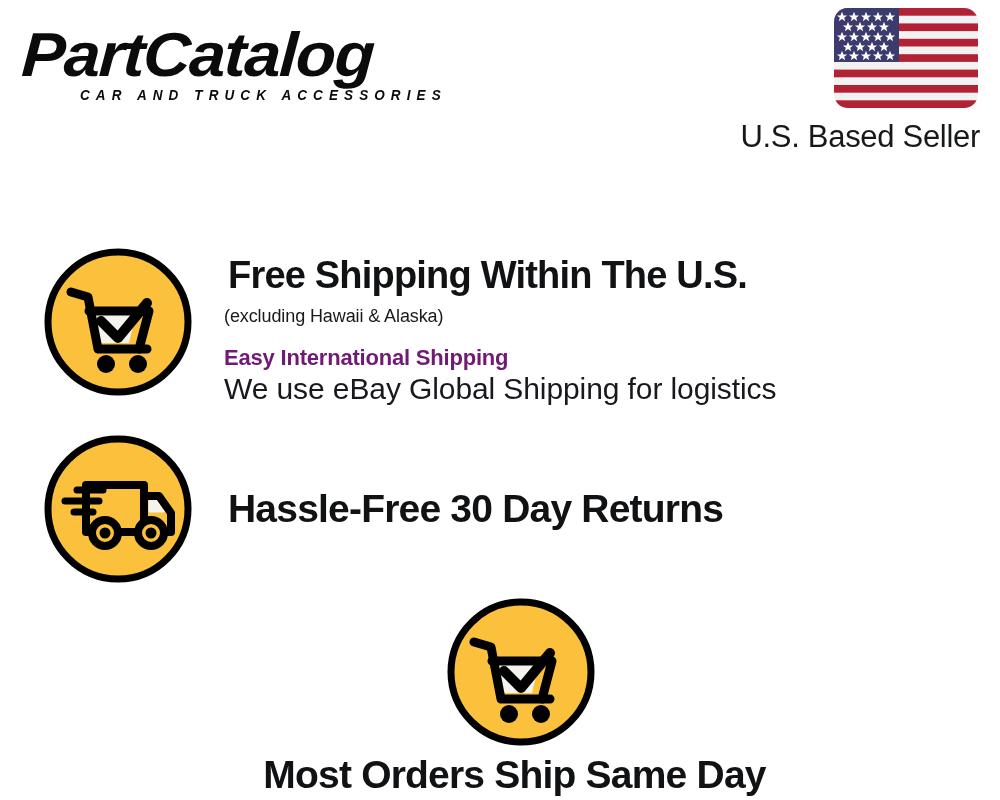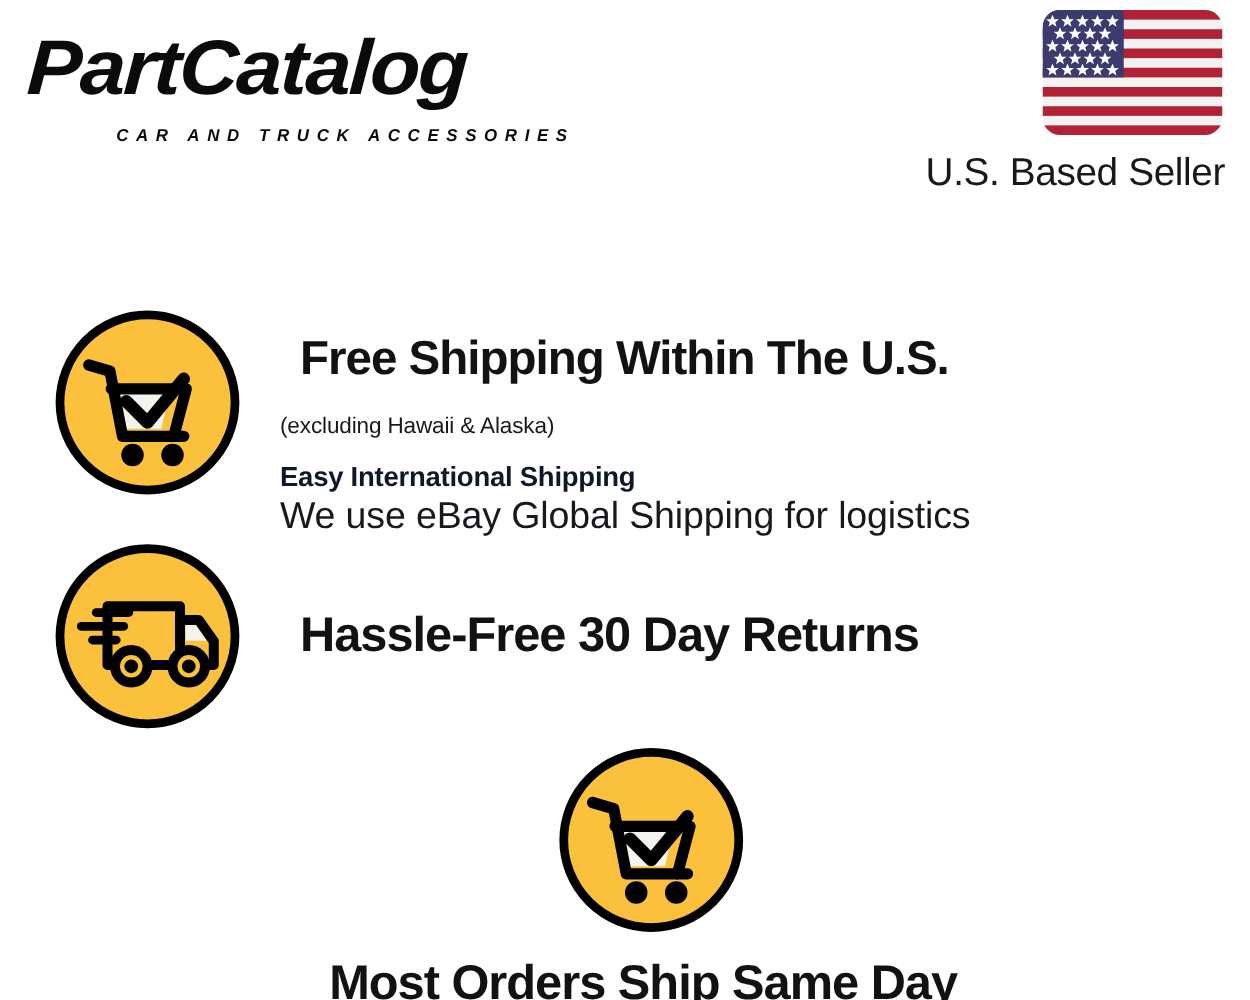--- a/index.html
+++ b/index.html
@@ -47,21 +47,21 @@
     padding: 0;
   }
   .brand-tagline {
     font-family: "Liberation Sans", "DejaVu Sans", sans-serif;
     font-style: italic;
     font-weight: 700;
     font-size: 13.5px;
     letter-spacing: 6.1px;
     color: #0b0b0b;
     white-space: nowrap;
-    margin: 13px;
+    margin: 0;
     padding: 0 0 0 58px;
     transform: scaleY(1.02);
   }
 
   .seller-block {
     position: absolute;
     right: 20px;
     top: 8px;
     width: 270px;
     text-align: right;
@@ -115,38 +115,38 @@
     flex: 1 1 auto;
   }
 
   .f-title {
     font-family: "Liberation Sans", "DejaVu Sans", sans-serif;
     font-weight: 700;
     font-size: 38px;
     line-height: 44px;
     letter-spacing: -0.8px;
     color: #101214;
-    margin: 16px;
+    margin: 4px;
     white-space: nowrap;
   }
   .f-sub {
     font-family: "Liberation Sans", "DejaVu Sans", sans-serif;
     font-weight: 400;
     font-size: 18px;
     line-height: 30px;
     color: #17191c;
     margin: 4px 0 0 0;
     letter-spacing: -0.1px;
   }
   .f-sub-bold {
     font-family: "Liberation Sans", "DejaVu Sans", sans-serif;
     font-weight: 700;
     font-size: 22px;
     line-height: 30px;
-    color: #0f172a;
+    color: #701a75;
     margin: 12px 0 0 0;
     letter-spacing: -0.2px;
   }
   .f-sub-note {
     font-family: "Liberation Sans", "DejaVu Sans", sans-serif;
     font-weight: 400;
     font-size: 30px;
     line-height: 30px;
     color: #17191c;
     margin: 1px 0 0 0;

